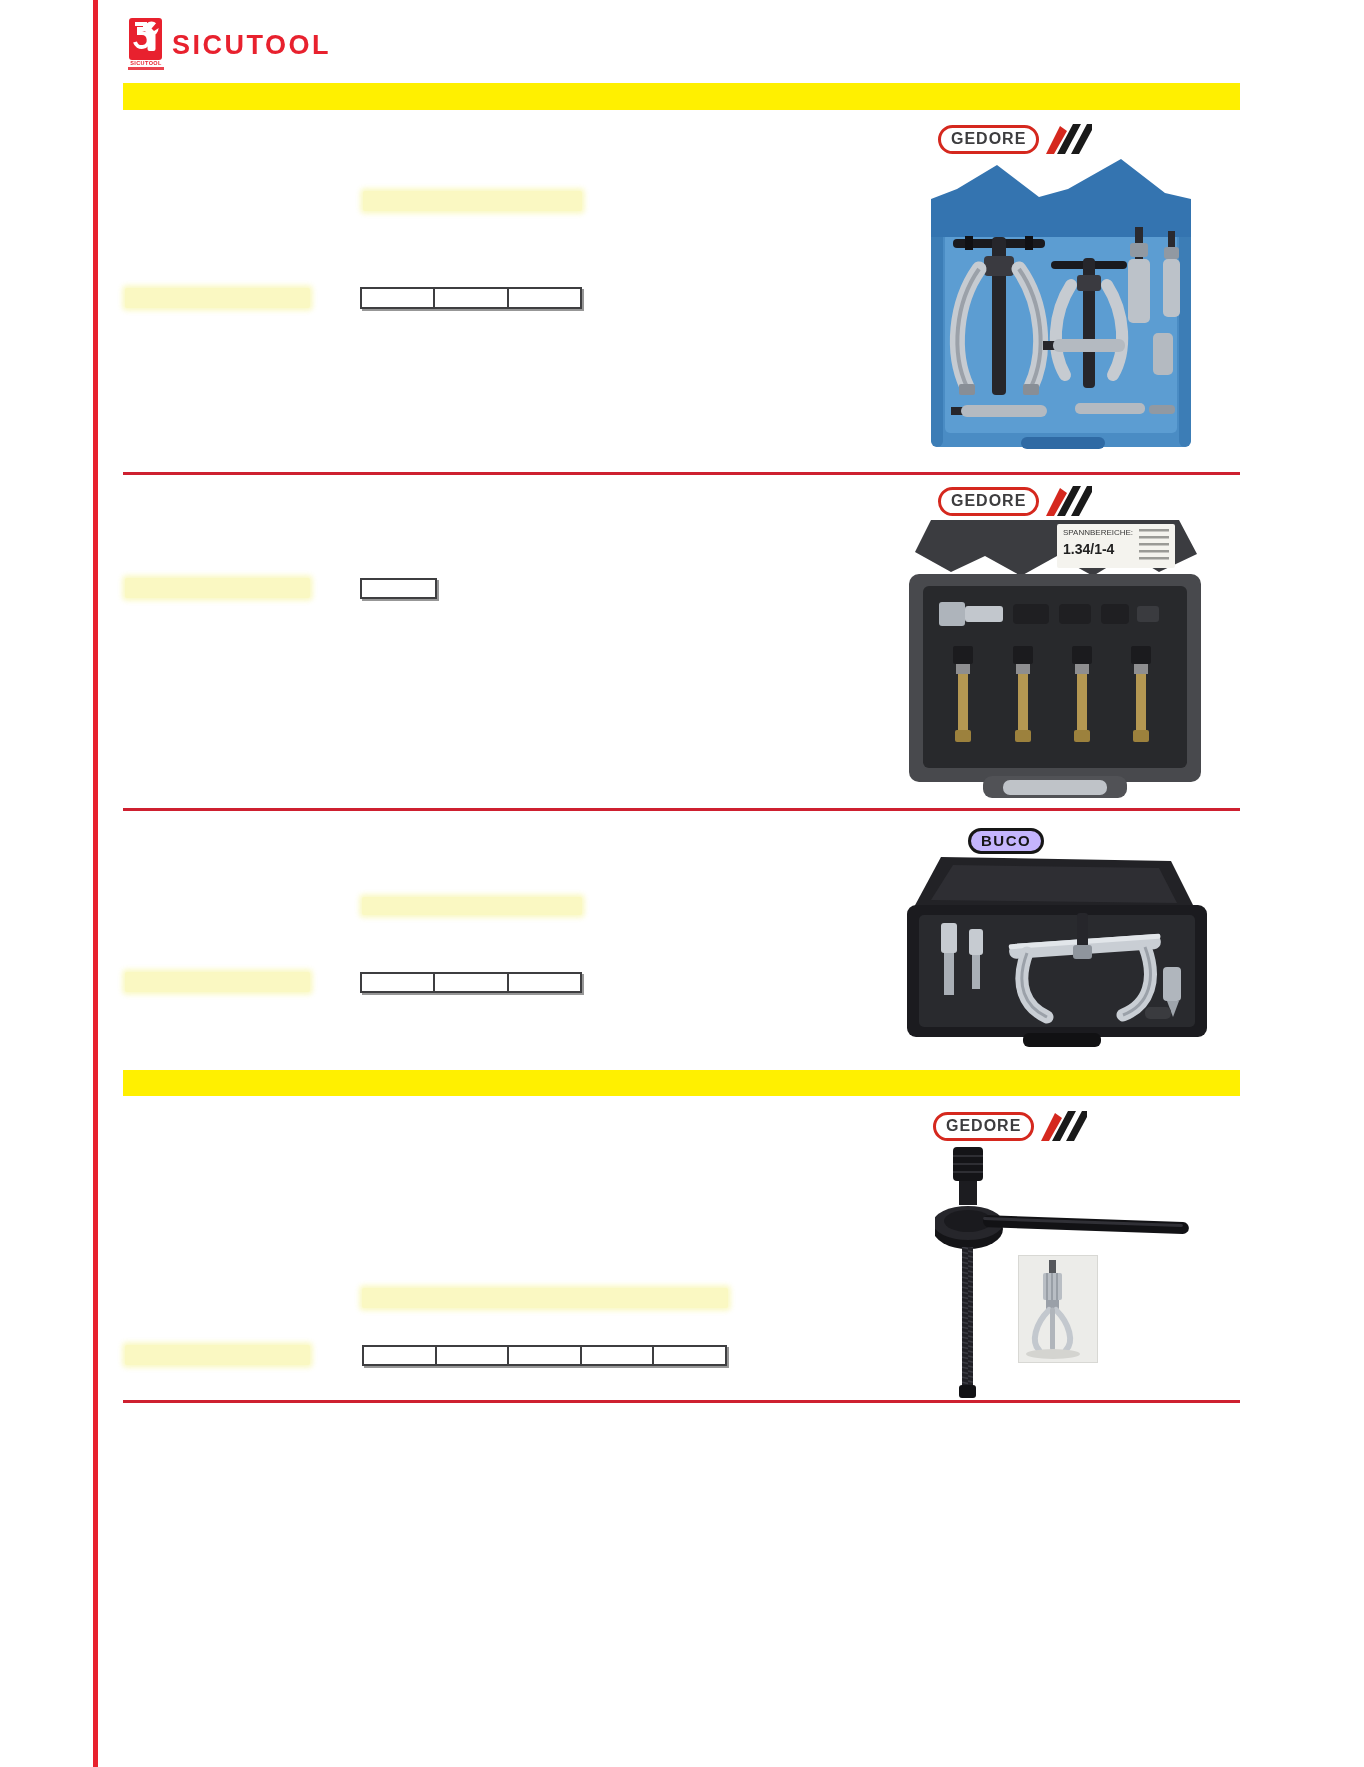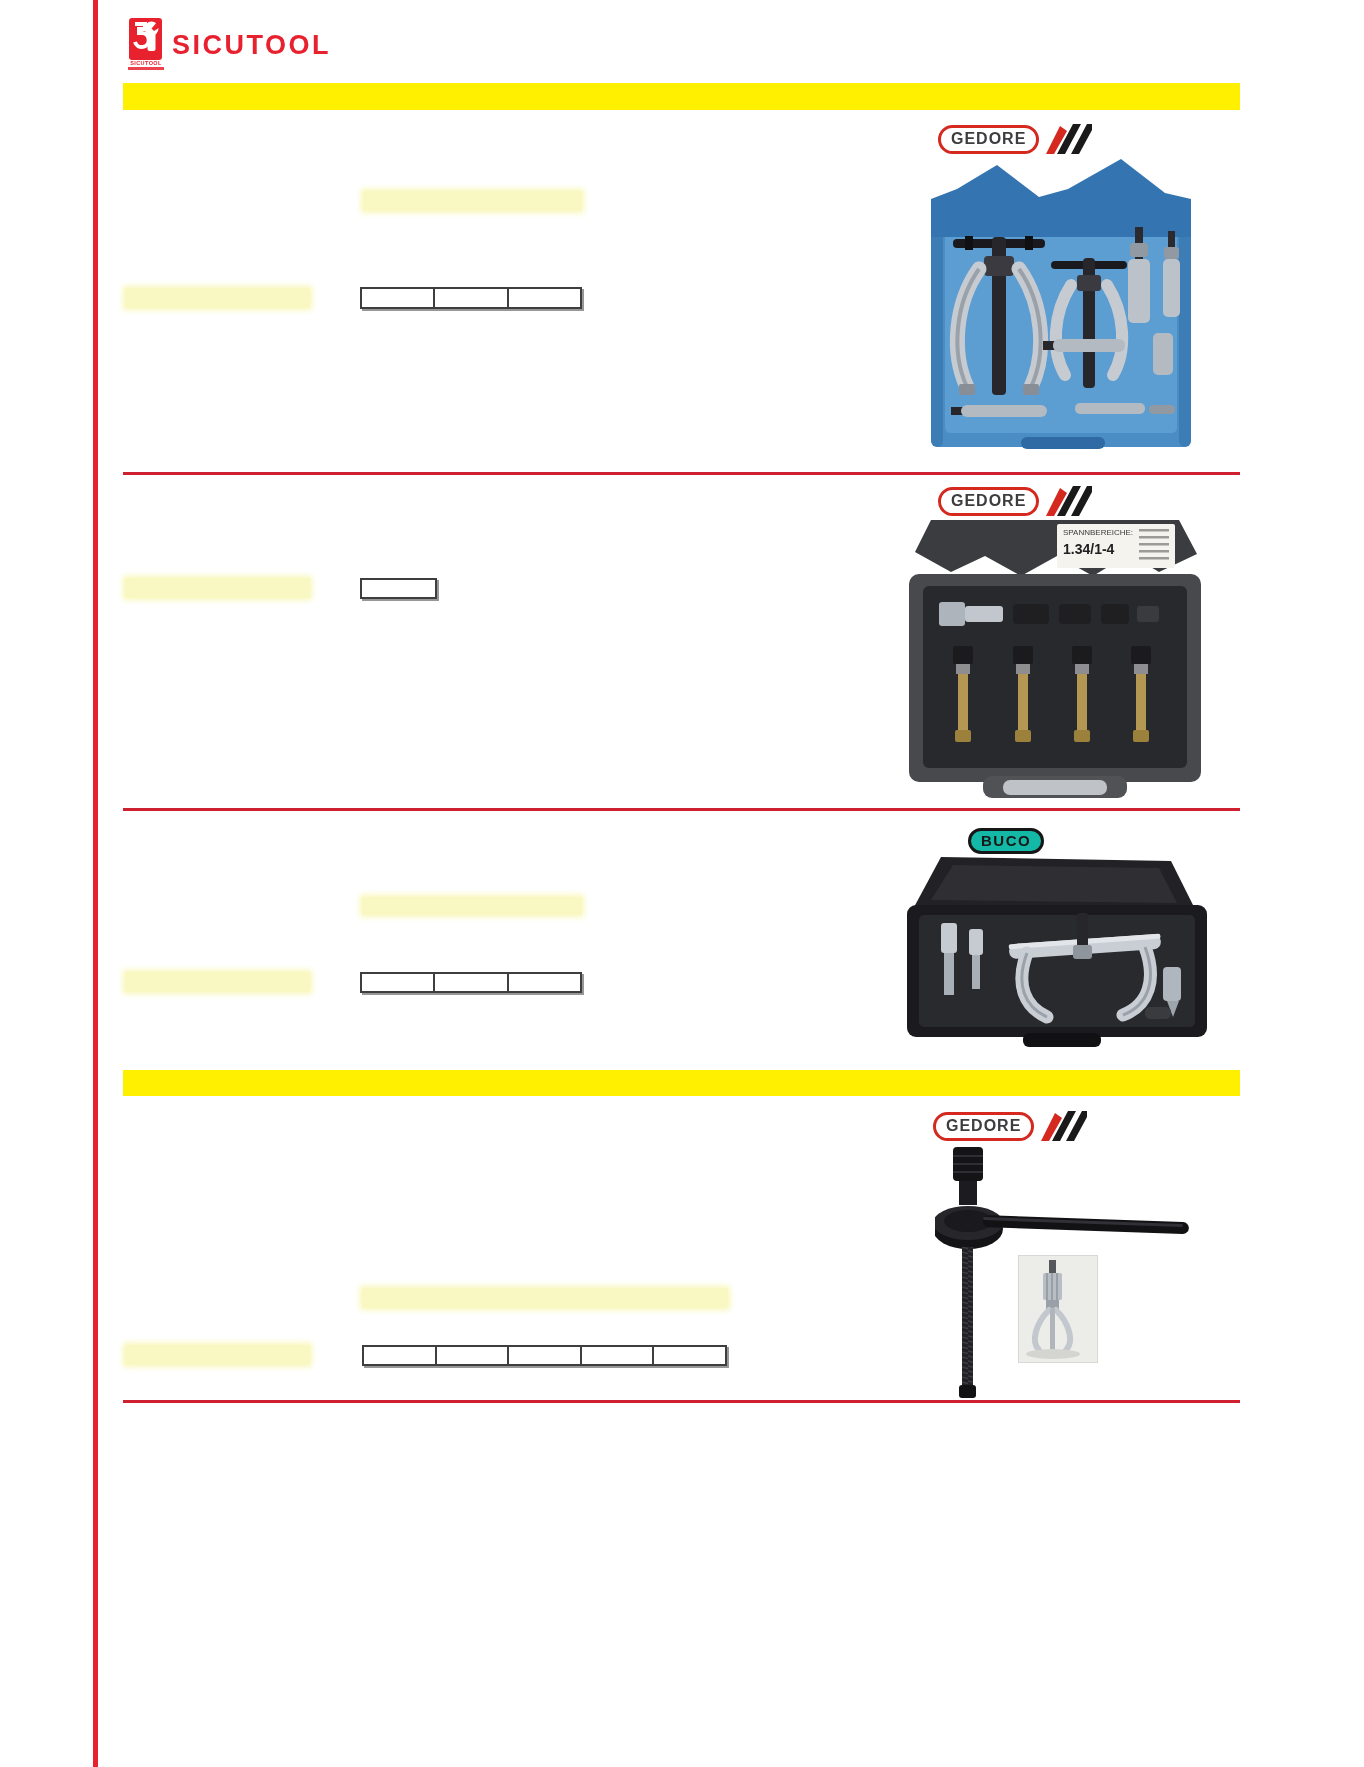--- a/index.html
+++ b/index.html
@@ -35,21 +35,21 @@
   
   .ptable { position:absolute; display:flex; background:#fff; border:2px solid #3E3E40;
             box-shadow:2px 2px 0 rgba(125,125,125,.8); }
   .ptable .cell { flex:1; border-left:2px solid #3E3E40; }
   .ptable .cell:first-child { border-left:none; }
 
   
   .brandbox { position:absolute; display:flex; align-items:center; gap:7px;justify-content:center; }
   .gedore-pill { display:inline-block; background:#fff; border:3px solid #D5281E; border-radius:16px;
                  padding:2px 10px 3px 10px; font-size:16px; font-weight:bold; color:#3D3D3F; letter-spacing:1px; }
-  .buco-pill { display:inline-block; background:#14b8a6; border:3px solid #161616; border-radius:13px;
+  .buco-pill { display:inline-block; background:#c4b5fd; border:3px solid #161616; border-radius:13px;
                padding:1px 10px 2px 10px; font-size:15px; font-weight:bold; color:#161616; letter-spacing:1.5px; }
 
   .product-img { position:absolute; }
 
   
   .inset-photo { position:absolute; left:1018px; top:1255px; width:80px; height:108px; background:#ECECE9;
                  border:1px solid #D8D8D4; }
 </style>
 </head>
 <body>

